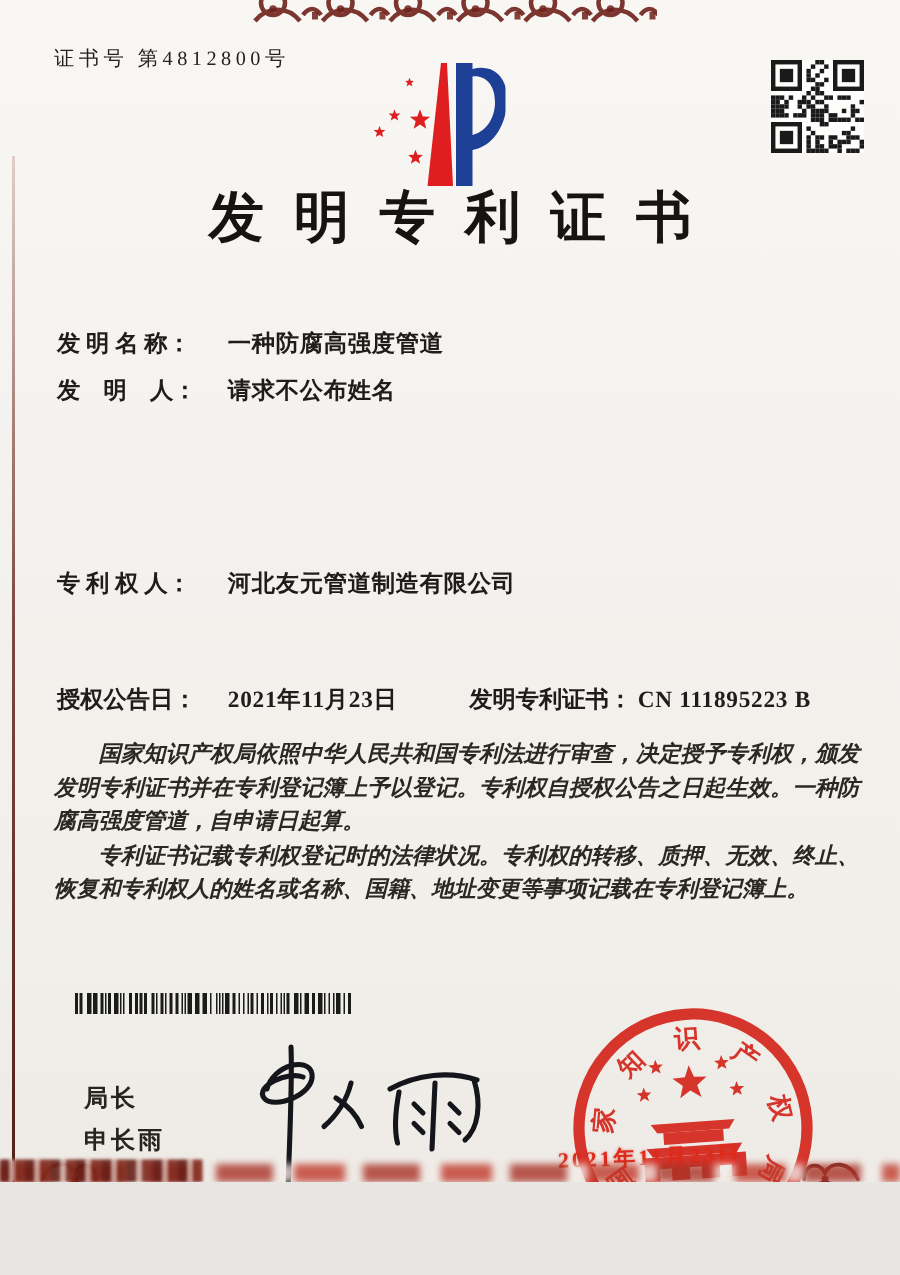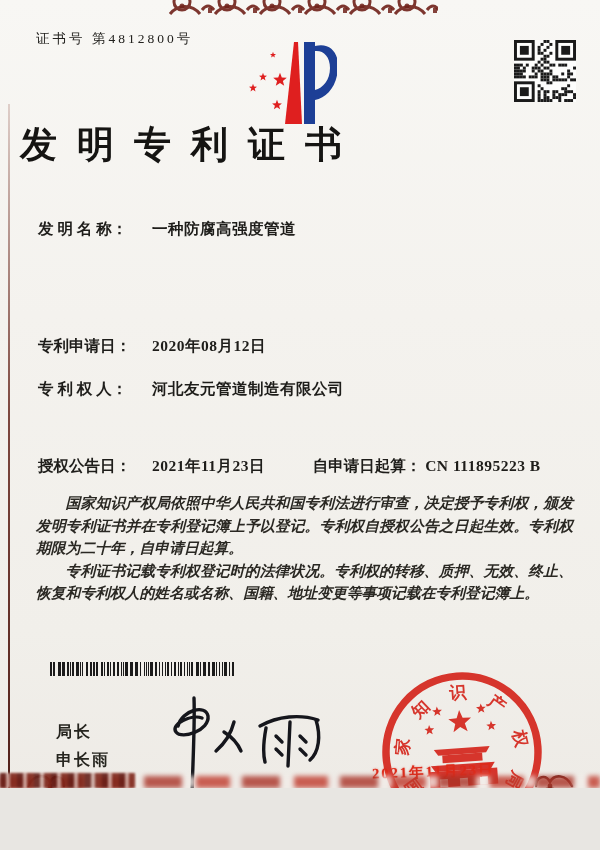--- a/index.html
+++ b/index.html
@@ -1,21 +1,21 @@
 <!DOCTYPE html>
 <html><head>
 <meta charset="utf-8">
 <style>
   html,body{margin:0;padding:0;background:#e8e6e2;}
   .page{position:relative;width:600px;height:788px;overflow:hidden;
     background:linear-gradient(180deg,#f8f7f4 0%,#f4f2ee 40%,#f1efea 80%,#eeebe6 100%);
     font-family:"Liberation Serif","DejaVu Serif",serif;color:#1c1c1c;}
   .abs{position:absolute;}
   .cert-no{left:36px;top:30px;font-size:13.5px;letter-spacing:3px;color:#23221f;}
-  .title{left:0;top:120px;width:100%;text-align:left;font-size:37px;font-weight:700;
+  .title{left:0;top:120px;width:100%;text-align:center;font-size:37px;font-weight:700;
     letter-spacing:20px;text-indent:20px;color:#151412;}
   .field-row{left:38px;font-size:15.5px;font-weight:600;white-space:nowrap;color:#1e1d1a;}
   .flabel{display:inline-block;min-width:110px;}
   .fvalue{letter-spacing:.5px;}
   .fvalue-date{display:inline-block;min-width:157px;}
   .body-text{left:36px;top:492px;width:537px;font-size:14.8px;line-height:22.6px;
     text-align:justify;font-style:italic;font-weight:600;color:#2a2823;}
   .body-text p{margin:0;text-indent:2em;}
   .signer{left:56px;font-family:Liberation Serif, serif;
     font-weight:700;font-size:16px;color:#26251f;letter-spacing:2px;}
@@ -220,37 +220,37 @@
       <rect x="2.9523809523809526" y="44.28571428571429" width="14.761904761904763" height="14.761904761904763" fill="#fdfdfc"></rect>
       <rect x="5.904761904761905" y="47.23809523809524" width="8.857142857142858" height="8.857142857142858" fill="#1a1a1a"></rect>
     </svg>
 
   <div class="abs title">发明专利证书</div>
 
   <div class="abs field-row" style="top:219px">
     <span class="flabel">发 明 名 称：</span>
     <span class="fvalue">一种防腐高强度管道</span>
   </div>
-  <div class="abs field-row" style="top:336px">
-    <span class="flabel">专利申请日：</span>
-    <span class="fvalue">2020年08月12日</span>
+  <div class="abs field-row" style="top:250px">
+    <span class="flabel">发　明　人：</span>
+    <span class="fvalue">请求不公布姓名</span>
   </div>
   <div class="abs field-row" style="top:379px">
     <span class="flabel">专 利 权 人：</span>
     <span class="fvalue">河北友元管道制造有限公司</span>
   </div>
   <div class="abs field-row" style="top:456px">
     <span class="flabel">授权公告日：</span>
     <span class="fvalue fvalue-date">2021年11月23日</span>
-    <span class="flabel" style="min-width:0">自申请日起算：</span>
+    <span class="flabel" style="min-width:0">发明专利证书：</span>
     <span class="fvalue">CN 111895223 B</span>
   </div>
 
   <div class="abs body-text">
-    <p>国家知识产权局依照中华人民共和国专利法进行审查，决定授予专利权，颁发发明专利证书并在专利登记簿上予以登记。专利权自授权公告之日起生效。专利权期限为二十年，自申请日起算。</p>
+    <p>国家知识产权局依照中华人民共和国专利法进行审查，决定授予专利权，颁发发明专利证书并在专利登记簿上予以登记。专利权自授权公告之日起生效。一种防腐高强度管道，自申请日起算。</p>
     <p>专利证书记载专利权登记时的法律状况。专利权的转移、质押、无效、终止、恢复和专利权人的姓名或名称、国籍、地址变更等事项记载在专利登记簿上。</p>
   </div>
 
   <svg class="abs" style="left:50px;top:662px" width="187" height="14" viewBox="0 0 187 14" id="barcode-svg">
       <rect x="0" y="0" width="2" height="14" fill="#1b1b1b"></rect>
       <rect x="3" y="0" width="2" height="14" fill="#1b1b1b"></rect>
       <rect x="8" y="0" width="3" height="14" fill="#1b1b1b"></rect>
       <rect x="12" y="0" width="3" height="14" fill="#1b1b1b"></rect>
       <rect x="17" y="0" width="2" height="14" fill="#1b1b1b"></rect>
       <rect x="20" y="0" width="1" height="14" fill="#1b1b1b"></rect>

